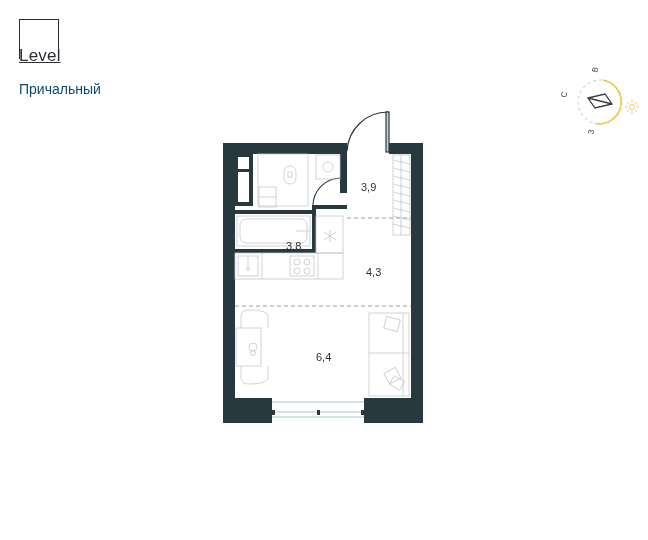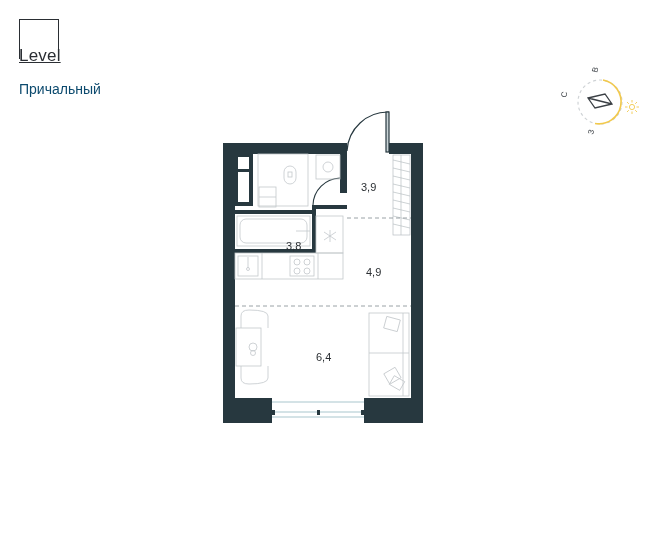--- a/index.html
+++ b/index.html
@@ -148,14 +148,14 @@
   </g>
   <g fill="#27383f">
     <rect x="272" y="410" width="3" height="5"></rect>
     <rect x="317" y="410" width="3" height="5"></rect>
     <rect x="361" y="410" width="3" height="5"></rect>
   </g>
 </svg>
 
 <div class="area" style="left:286px;top:197px;margin-top:43px;">3,8</div>
 <div class="area" style="left:361px;top:181px;">3,9</div>
-<div class="area" style="left:366px;top:266px;">4,9</div>
+<div class="area" style="left:366px;top:266px;">4,3</div>
 <div class="area" style="left:316px;top:351px;">6,4</div>
 
 </body></html>

